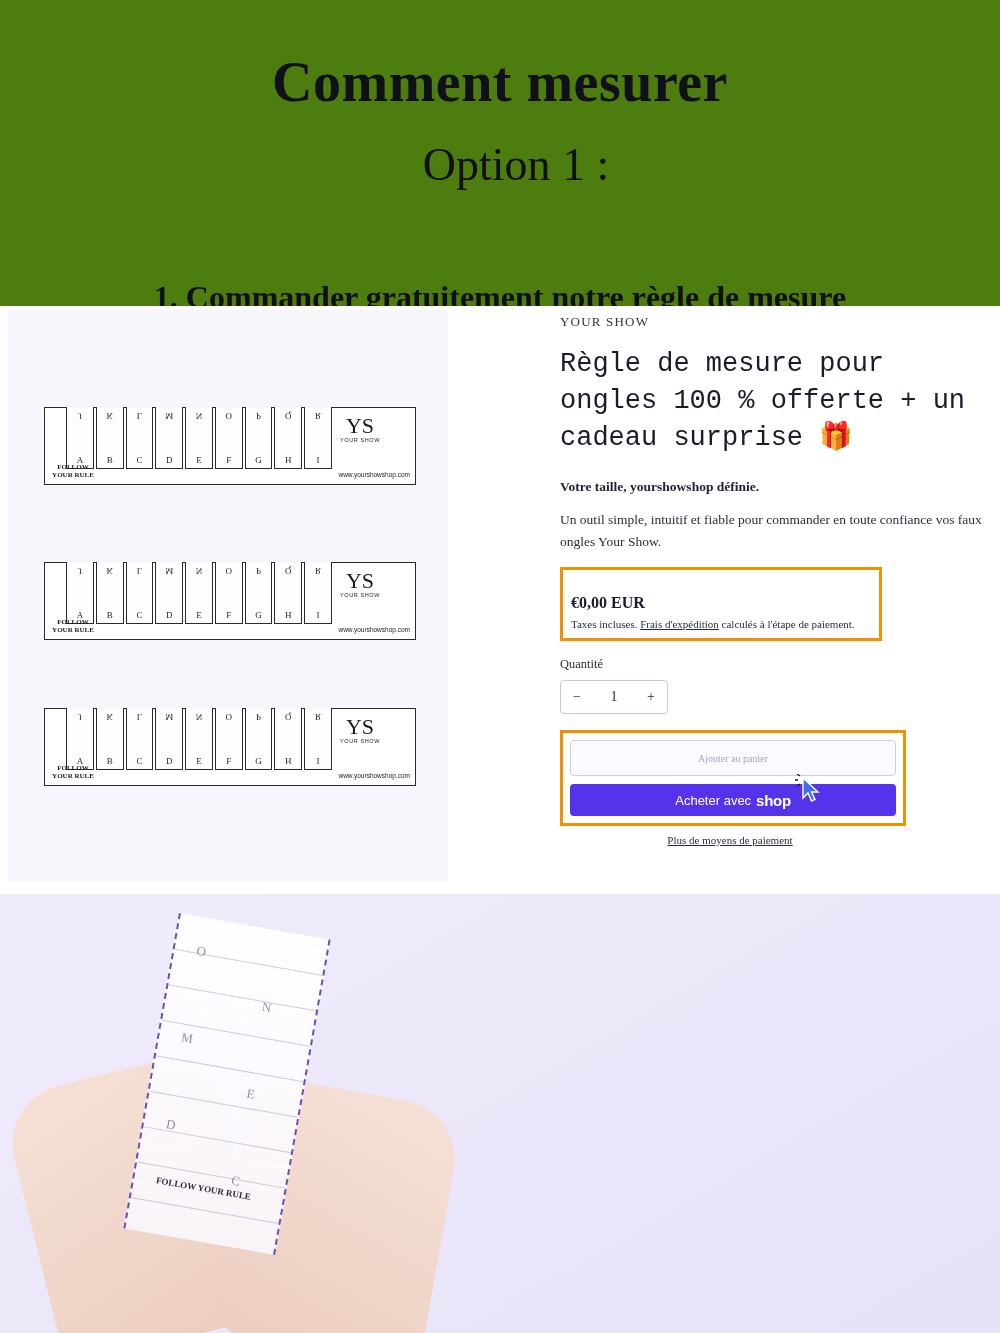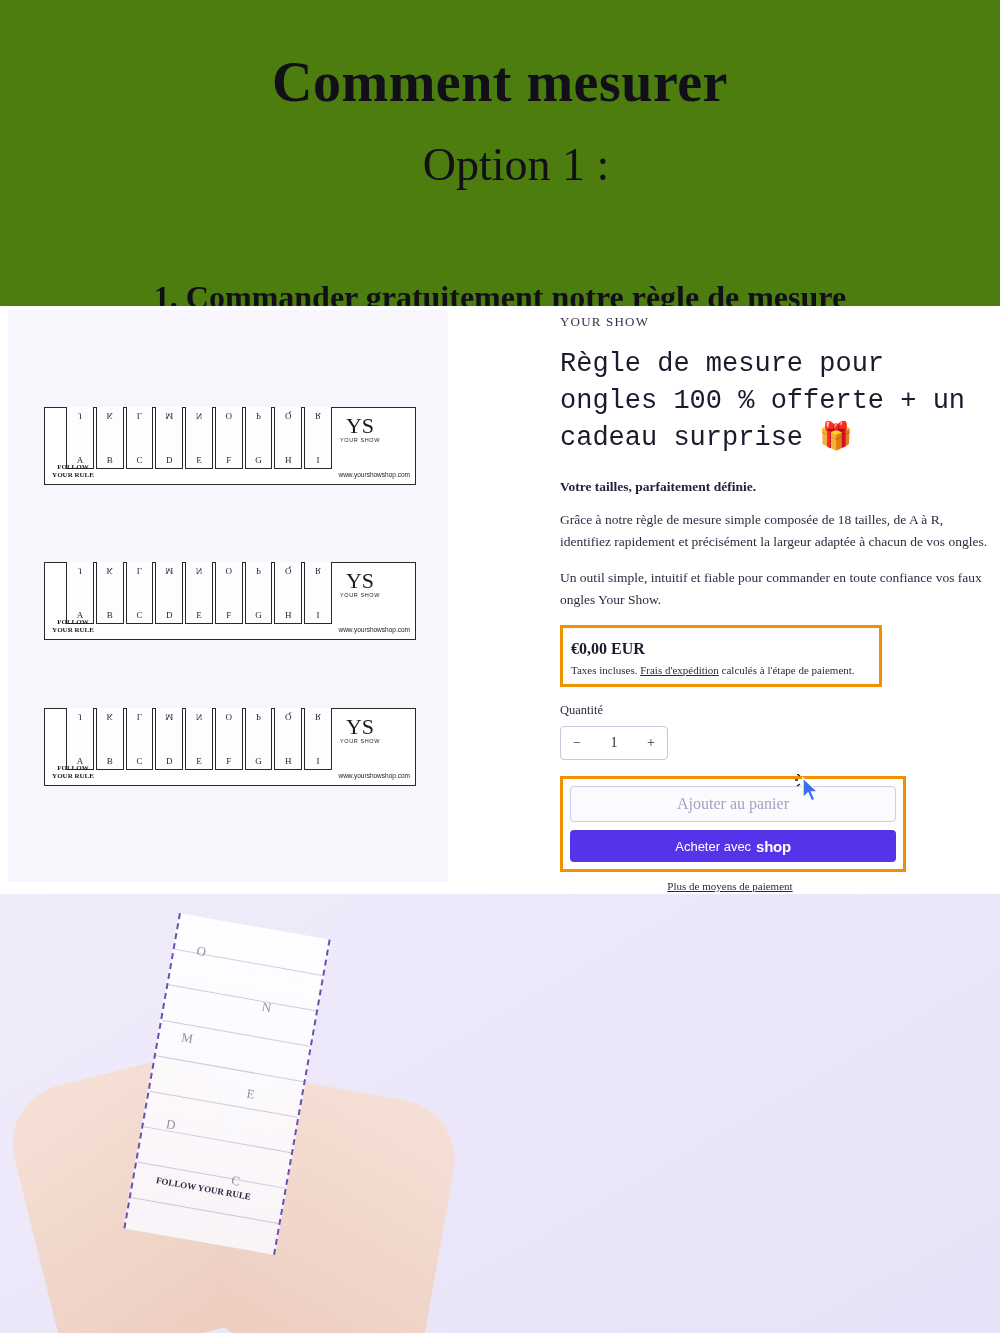--- a/index.html
+++ b/index.html
@@ -194,21 +194,21 @@
   .desc {
     font-family: "Liberation Serif", serif;
     font-size: 13.5px;
     line-height: 22px;
     color: #2c2b40;
     margin-top: 14px;
   }
   .price-box {
     margin-top: 14px;
     border: 3px solid #f29100;
-    padding: 12px 8px 8px 8px;
+    padding: 24px 8px 8px 8px;
     width: 300px;
     box-sizing: content-box;
   }
   .price {
     font-family: "Liberation Serif", serif;
     font-size: 16px;
     font-weight: bold;
     color: #1b1a2e;
   }
   .tax-line {
@@ -250,21 +250,21 @@
     padding: 7px;
     width: 326px;
   }
   .btn-add {
     width: 100%;
     height: 36px;
     border: 1px solid #cfcce8;
     border-radius: 4px;
     background: #fbfaff;
     font-family: "Liberation Serif", serif;
-    font-size: 16px;
+    font-size: 10px;
     color: #a5a2c4;
     display: flex;
     align-items: center;
     justify-content: center;
     box-sizing: border-box;
   }
   .btn-buy {
     margin-top: 8px;
     width: 100%;
     height: 32px;
@@ -527,22 +527,21 @@
       <div class="ruler-logo">
         <div class="ys">YS</div>
         <div class="ys-sub">YOUR SHOW</div>
       </div>
     </div>
   </div>
 
   <div class="product-info">
     <div class="vendor">YOUR SHOW</div>
     <div class="product-title">Règle de mesure pour ongles 100 % offerte + un cadeau surprise 🎁</div>
-    <div class="tagline">Votre tailles, parfaitement définie.</div>
-    <div class="desc">Grâce à notre règle de mesure simple composée de 18 tailles, de A à R, identifiez rapidement et précisément la largeur adaptée à chacun de vos ongles.</div>
+    <div class="tagline">Votre taille, yourshowshop définie.</div>
     <div class="desc">Un outil simple, intuitif et fiable pour commander en toute confiance vos faux ongles Your Show.</div>
 
     <div class="price-box">
       <div class="price">€0,00 EUR</div>
       <div class="tax-line">
         <span>Taxes incluses.</span>
         <a href="#">Frais d'expédition</a>
         <span>calculés à l'étape de paiement.</span>
       </div>
     </div>

